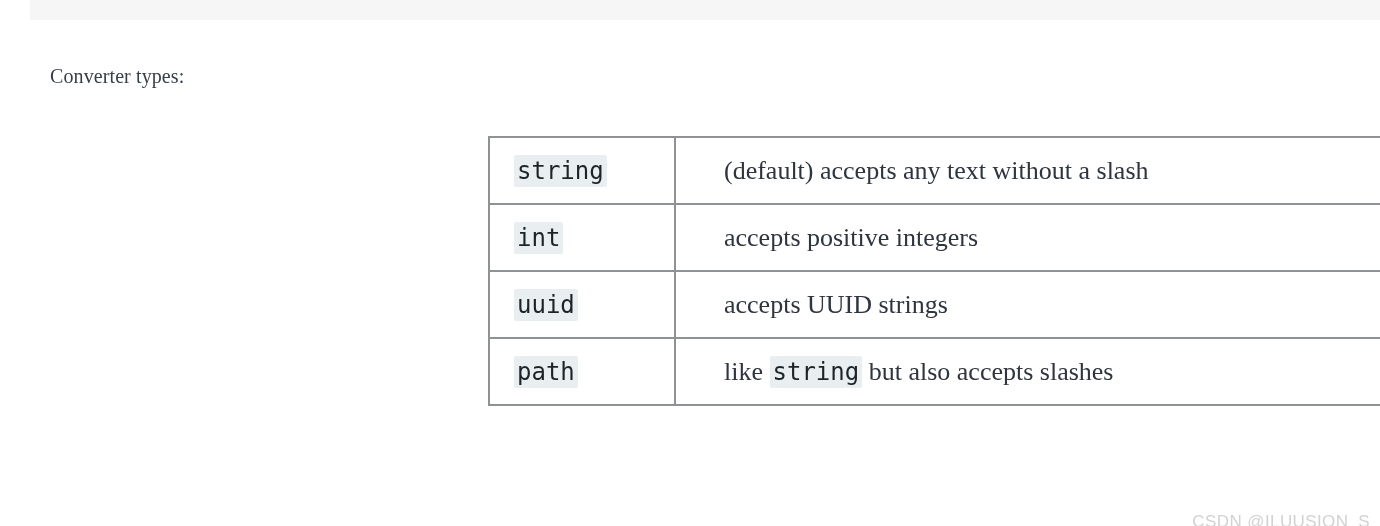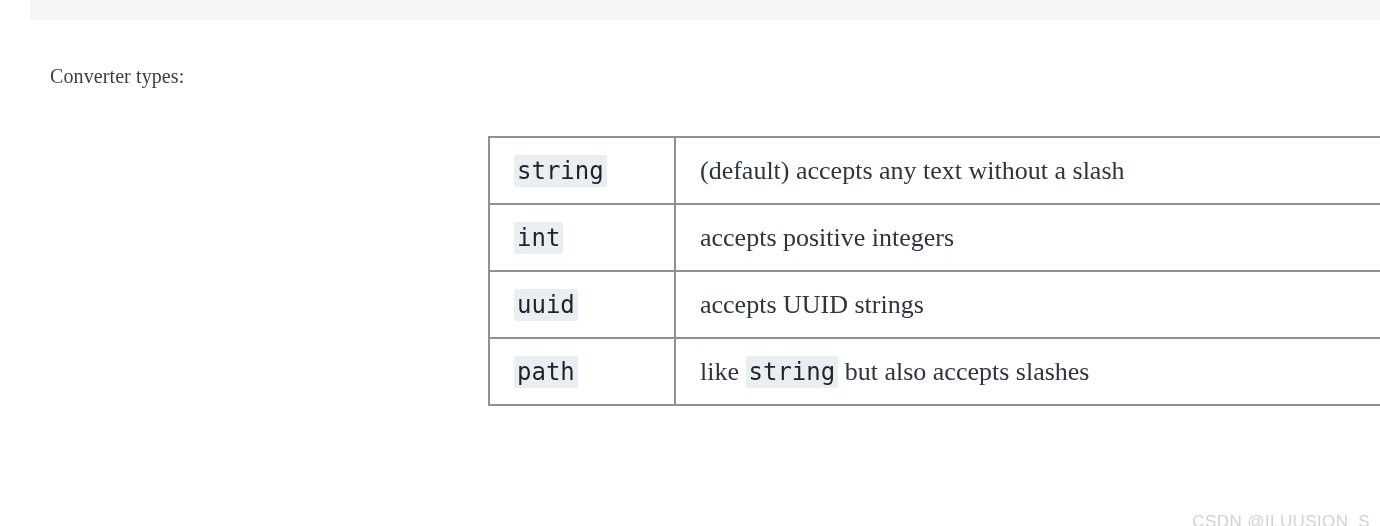--- a/index.html
+++ b/index.html
@@ -70,20 +70,21 @@
     font-family: "DejaVu Sans Mono", "Liberation Mono", monospace;
     background: #e9eff1;
     color: #1d2329;
     font-size: 24px;
     padding: 2px 3px;
     border-radius: 2px;
     white-space: pre;
   }
   .desc-text {
     white-space: nowrap;
+    margin-left: 24px;
   }
 
   
   .watermark {
     position: absolute;
     right: 10px;
     top: 494px;
     font-family: "Liberation Sans", "DejaVu Sans", sans-serif;
     font-size: 17px;
     color: #d2d2d4;

